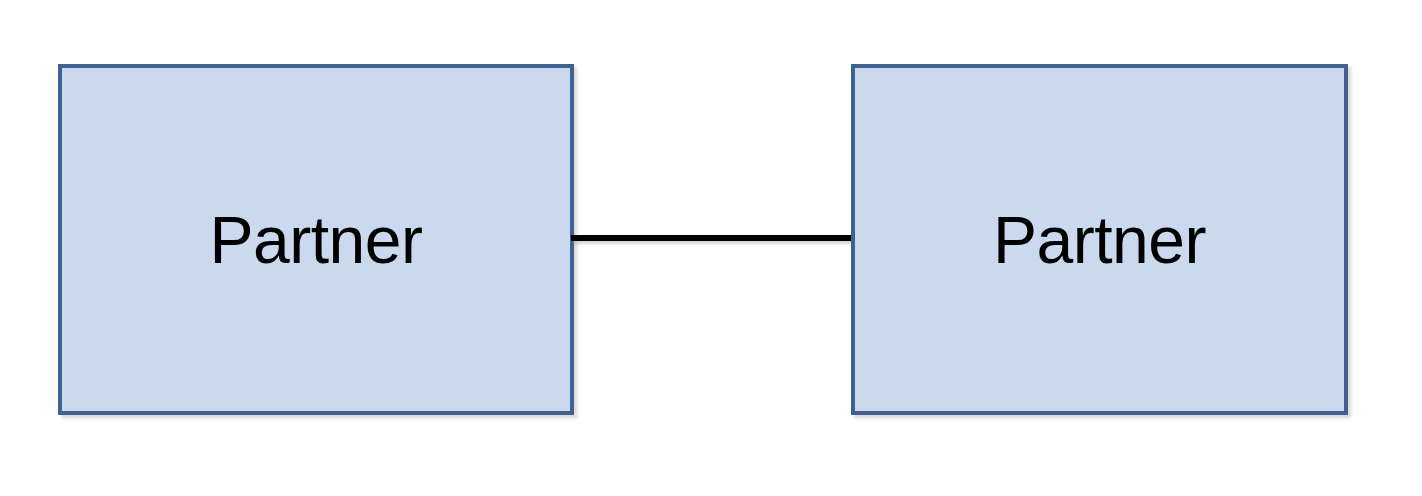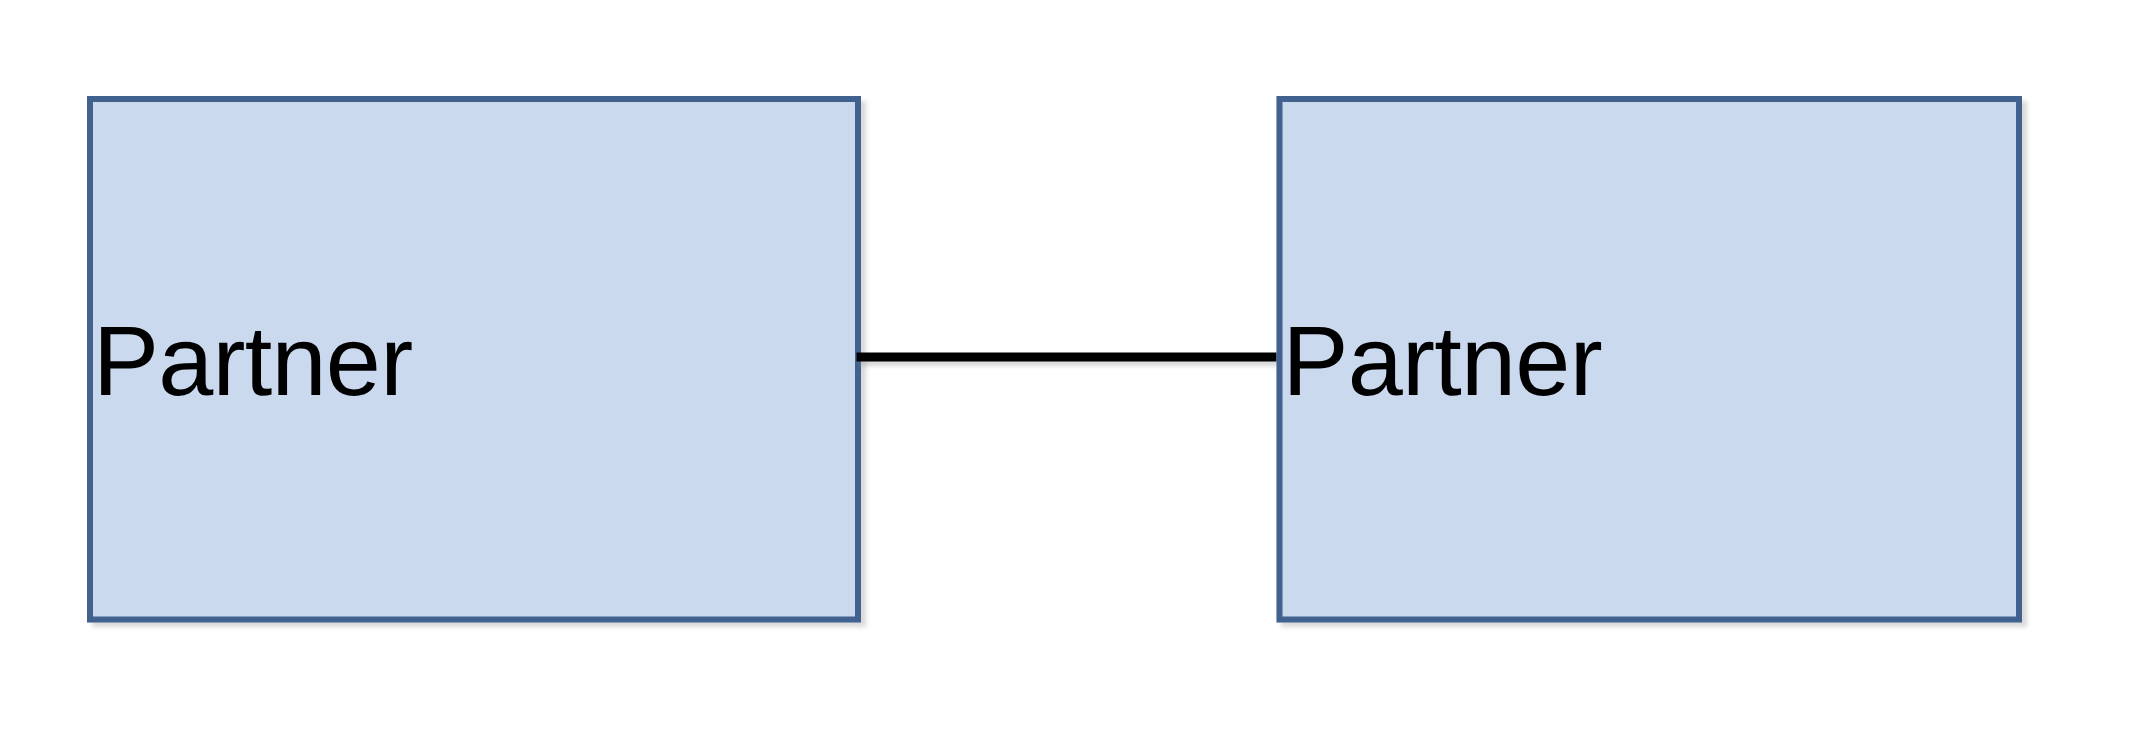--- a/index.html
+++ b/index.html
@@ -19,20 +19,21 @@
     height: 496px;
     background: #ffffff;
   }
   .node-box {
     position: absolute;
     box-sizing: border-box;
     background: #CBD9EF;
     border: 4px solid #41618E;
     display: flex;
     align-items: center;
+    justify-content: center;
     box-shadow: 3px 3px 3px rgba(130,130,130,0.30);
   }
   .node-label {
     font-family: "Liberation Sans", sans-serif;
     font-size: 66px;
     font-weight: 400;
     color: #000000;
     line-height: 1;
     letter-spacing: -0.5px;
     white-space: nowrap;

